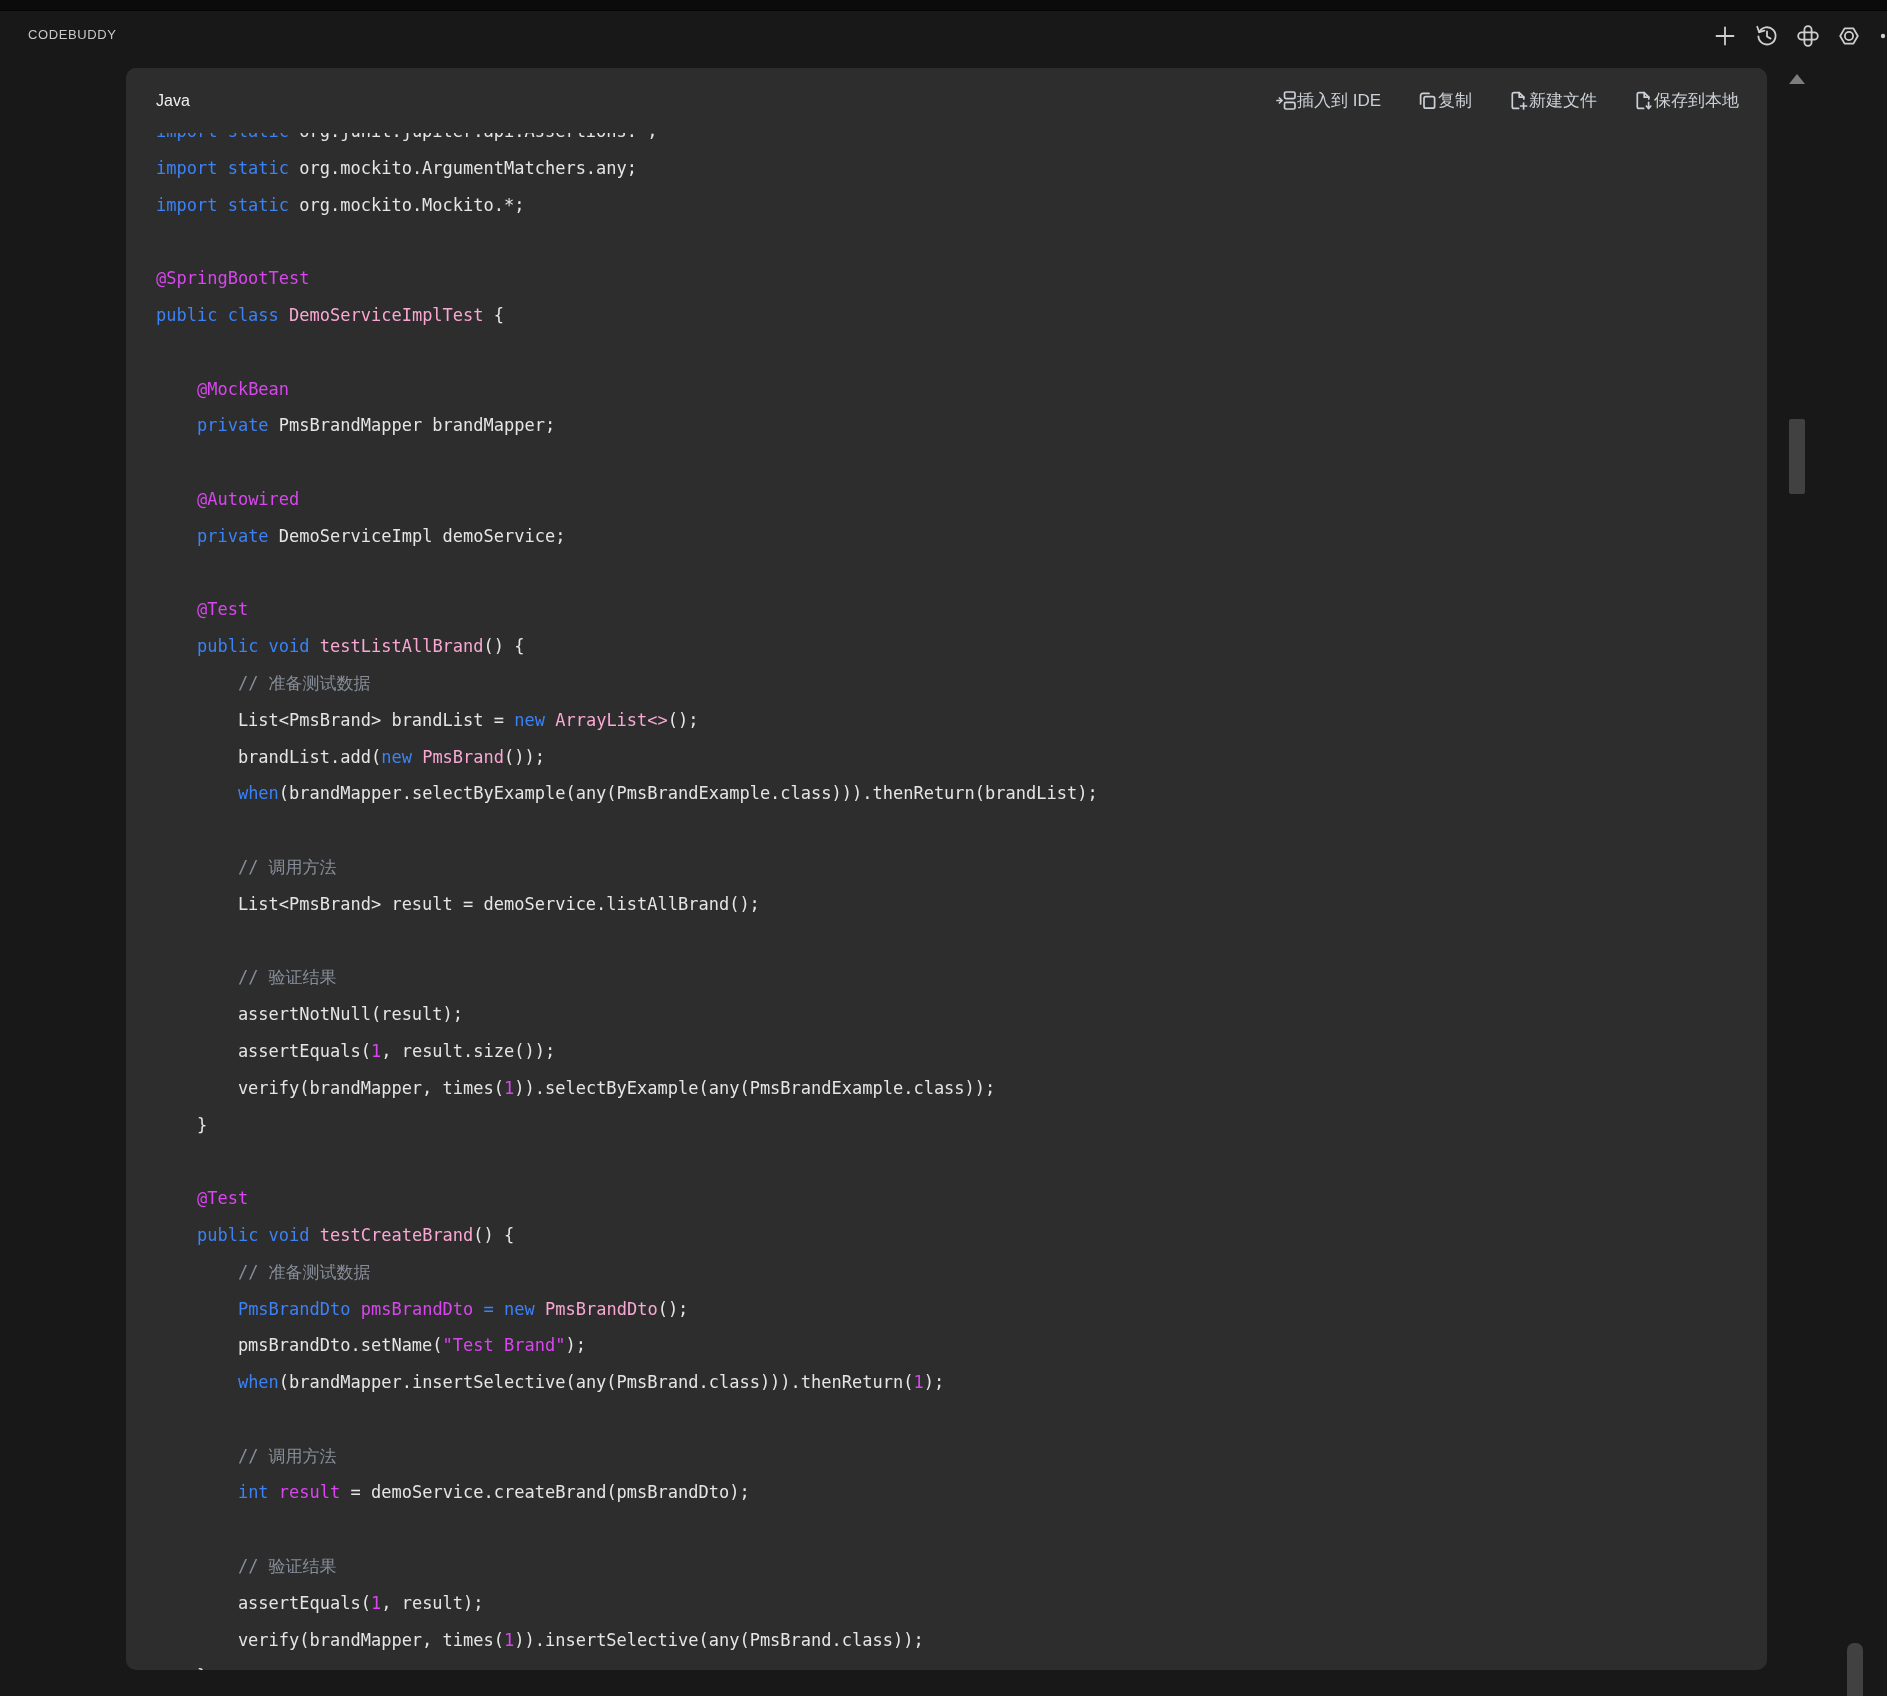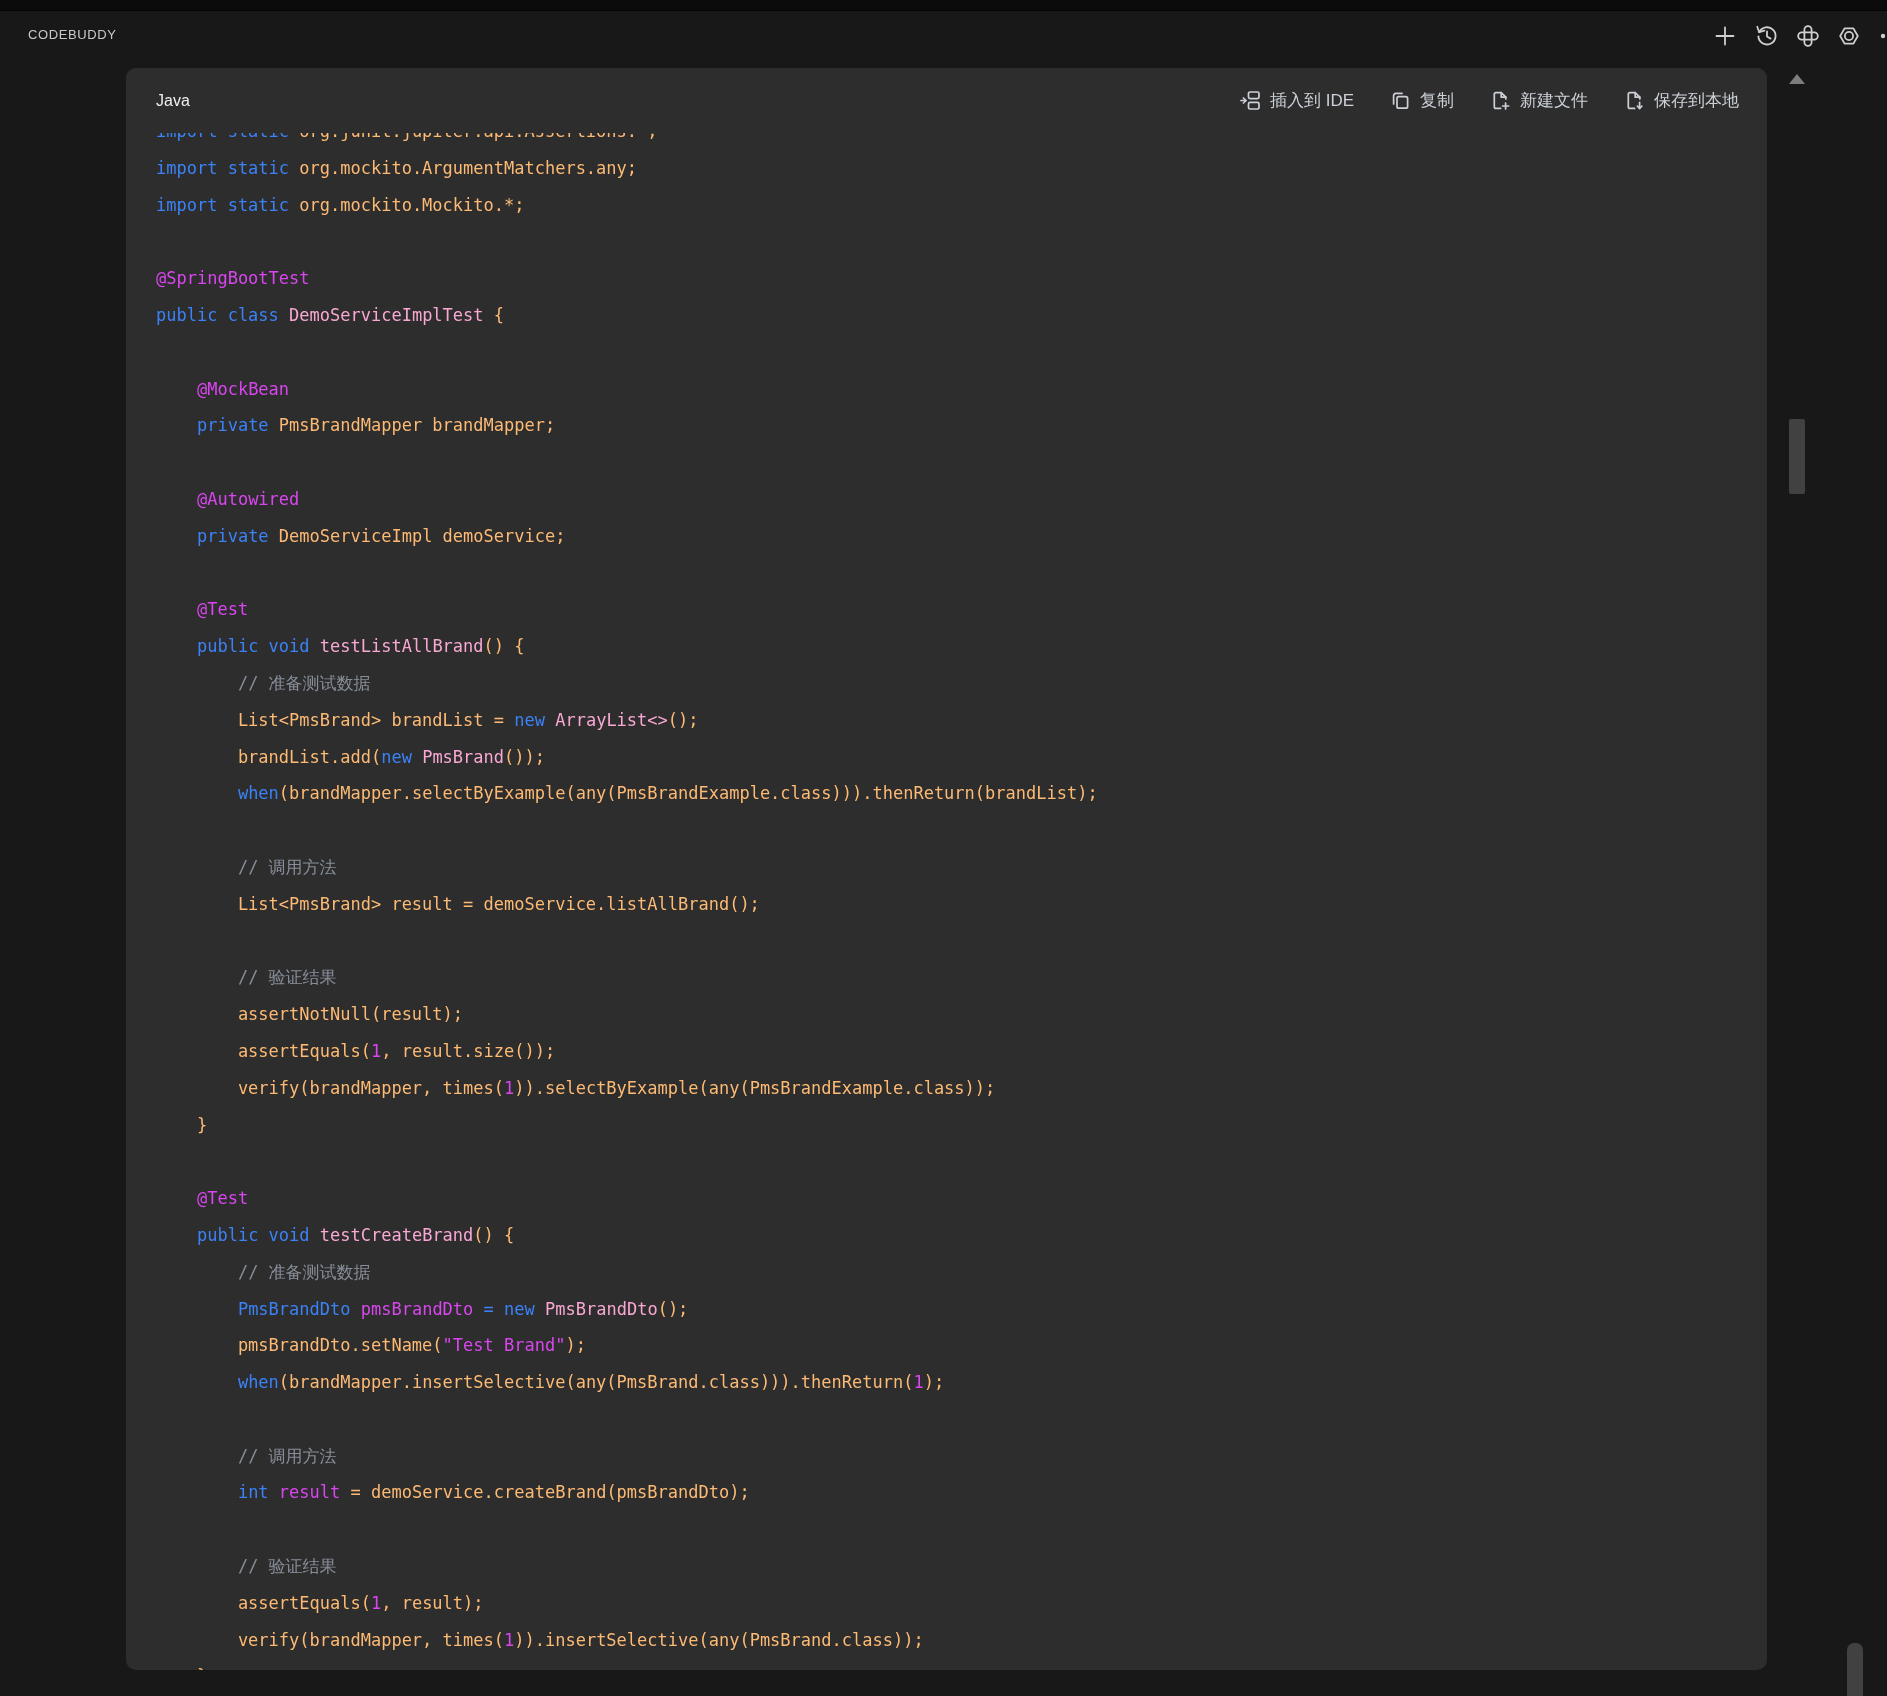--- a/index.html
+++ b/index.html
@@ -8,30 +8,30 @@
     background:#181818;font-family:"Liberation Sans",sans-serif;
   }
   .window-strip{position:absolute;left:0;top:0;width:100%;height:10px;background:#0b0b0b;border-bottom:1px solid #040404;}
   .brand{position:absolute;left:28px;top:27px;font-size:13px;letter-spacing:.6px;color:#c9c9c9;}
   .topbar-icon{position:absolute;top:22px;width:28px;height:28px;background:none;border:none;padding:0;margin:0;cursor:pointer;display:flex;align-items:center;justify-content:center;}
   .topbar-icon svg{display:block;}
   .panel{position:absolute;left:126px;top:68px;width:1641px;height:1602px;background:#2d2d2d;border-radius:10px;overflow:hidden;}
   .panel-header{position:absolute;left:0;top:0;right:0;height:65px;background:#2d2d2d;z-index:5;display:flex;align-items:center;padding:0 28px 0 30px;box-sizing:border-box;}
   .lang-label{font-size:16px;font-weight:normal;color:#efefef;}
   .header-actions{margin-left:auto;display:flex;gap:36px;align-items:center;}
-  .action-btn{display:flex;align-items:center;gap:9px;background:none;border:none;padding:0;cursor:pointer;color:#ccd1d8;font-size:17px;font-family:"Liberation Sans",sans-serif;}
+  .action-btn{display:flex;align-items:center;background:none;border:none;padding:0;cursor:pointer;color:#ccd1d8;font-size:17px;font-family:"Liberation Sans",sans-serif;}
   .action-btn .icon{display:flex;align-items:center;}
   .code{
     position:absolute;left:0;top:45px;right:0;z-index:1;
     font-family:"DejaVu Sans Mono","Liberation Mono",monospace;
     font-size:17px;line-height:36.8px;white-space:pre;
     padding:0 10px 0 30px;
   }
   .code-line{height:36.8px;}
-  .seg-t{color:#fdba74;}
+  .seg-t{color:#e5e5e5;}
   .seg-k{color:#3b82f6;}
   .seg-b{color:#d946ef;}
   .seg-p{color:#f9a8d4;}
   .seg-c{color:#878e99;}
   .scroll-up-arrow{position:absolute;left:1789px;top:74px;width:0;height:0;border-left:8px solid transparent;border-right:8px solid transparent;border-bottom:10px solid #7d7d7d;}
   .scrollbar-thumb{position:absolute;left:1789px;top:419px;width:16px;height:75px;background:#414141;border-radius:2px;}
   .scrollbar-bottom{position:absolute;left:1847px;top:1643px;width:16px;height:60px;background:#414141;border-radius:7px;}
 </style>
 </head>
 <body>

